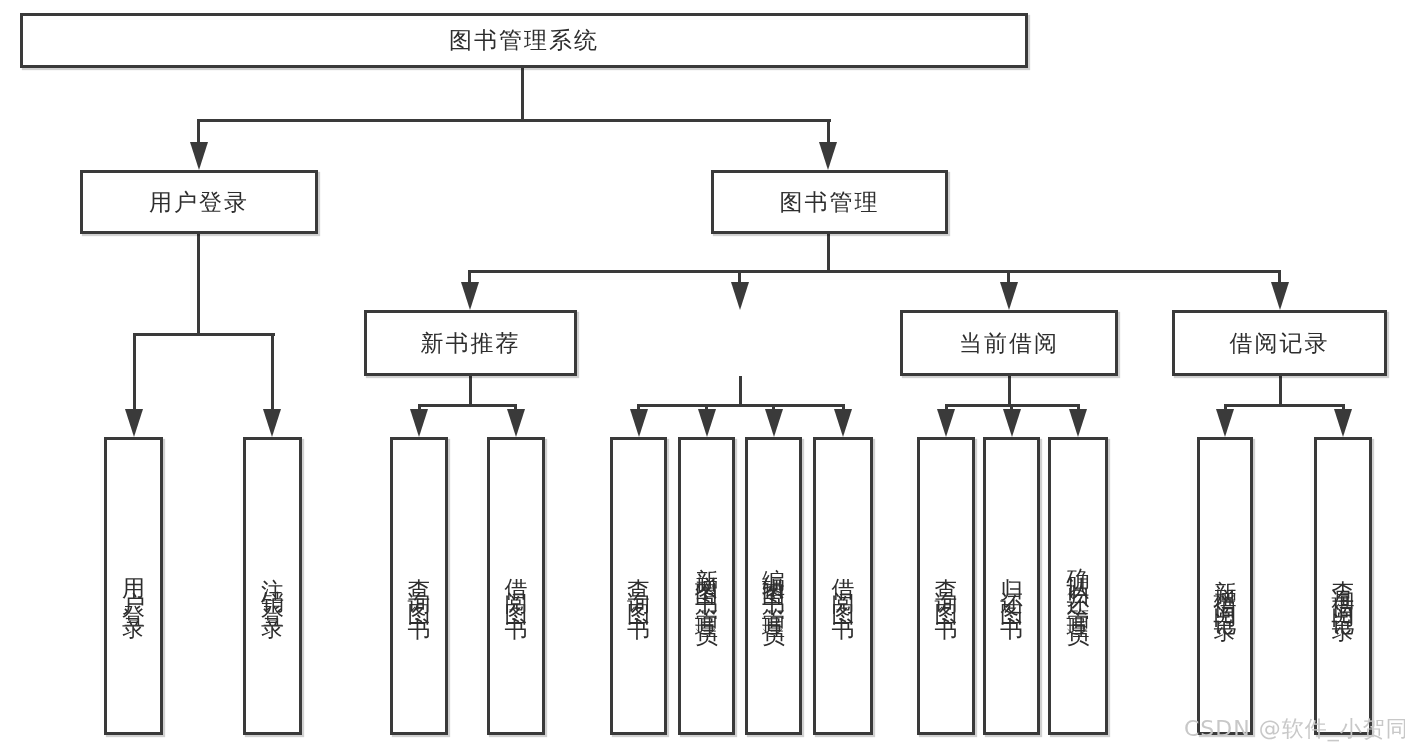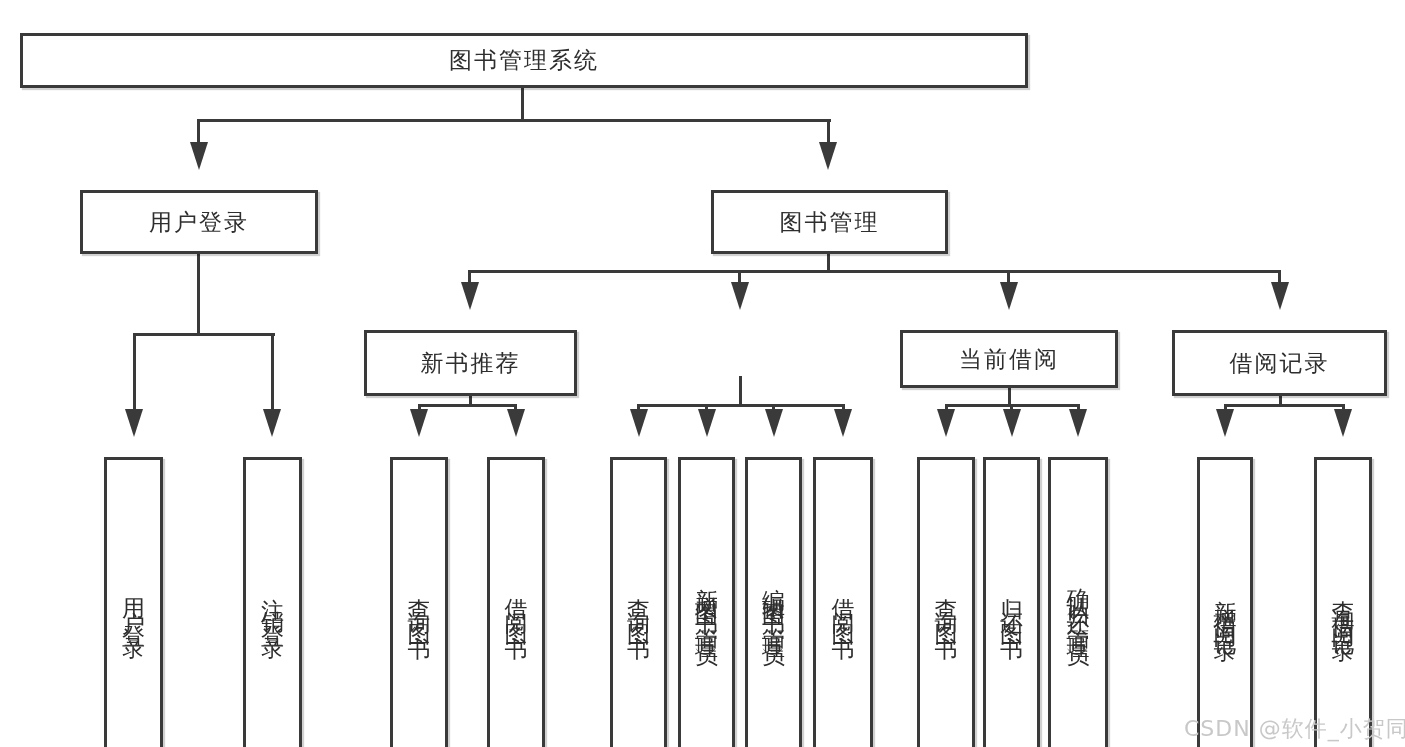--- a/index.html
+++ b/index.html
@@ -4,21 +4,20 @@
 <style>
   html,body{margin:0;padding:0;background:#fff;}
   .canvas{
     position:relative;width:1405px;height:747px;background:#ffffff;overflow:hidden;
     font-family:"DejaVu Sans","Liberation Sans",sans-serif;color:#2e2e2e;
   }
   .box{
     position:absolute;background:#ffffff;border:3px solid #3a3a3a;box-sizing:border-box;
     display:flex;align-items:center;justify-content:center;
     box-shadow:2px 2px 1px rgba(0,0,0,0.18);
-    margin-top:20px;
   }
   .hbox{font-size:23px;letter-spacing:2px;white-space:nowrap;}
   .vbox .vt{
     writing-mode:vertical-rl;text-orientation:mixed;
     font-size:23px;line-height:1;white-space:nowrap;
   }
   .vt4{letter-spacing:13px;}
   .vt6{letter-spacing:8px;}
   .ln{position:absolute;background:#3a3a3a;}
   .ar{
@@ -102,21 +101,21 @@
   <div class="box hbox" style="left:80px;top:170px;width:238px;height:64px;">
     <span>用户登录</span>
   </div>
   <div class="box hbox" style="left:364px;top:310px;width:213px;height:66px;">
     <span>新书推荐</span>
   </div>
 
   <div class="box hbox" style="left:711px;top:170px;width:237px;height:64px;">
     <span>图书管理</span>
   </div>
-  <div class="box hbox" style="left:900px;top:310px;width:218px;height:58px;font-family:Liberation Serif, serif;">
+  <div class="box hbox" style="left:900px;top:310px;width:218px;height:66px;font-family:Liberation Serif, serif;">
     <span>当前借阅</span>
   </div>
   <div class="box hbox" style="left:1172px;top:310px;width:215px;height:66px;">
     <span>借阅记录</span>
   </div>
 
   <div class="box vbox" style="left:104px;top:437px;width:59px;height:298px;">
     <span class="vt vt4">用户登录</span>
   </div>
   <div class="box vbox" style="left:243px;top:437px;width:59px;height:298px;">

